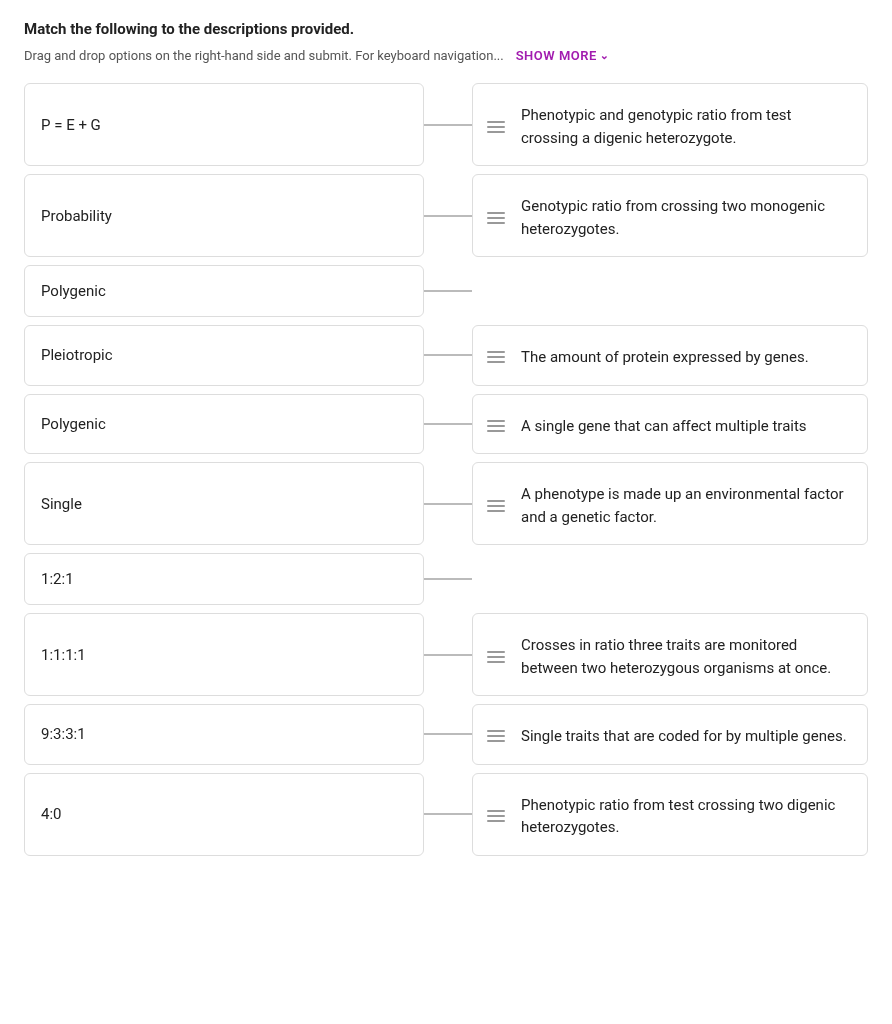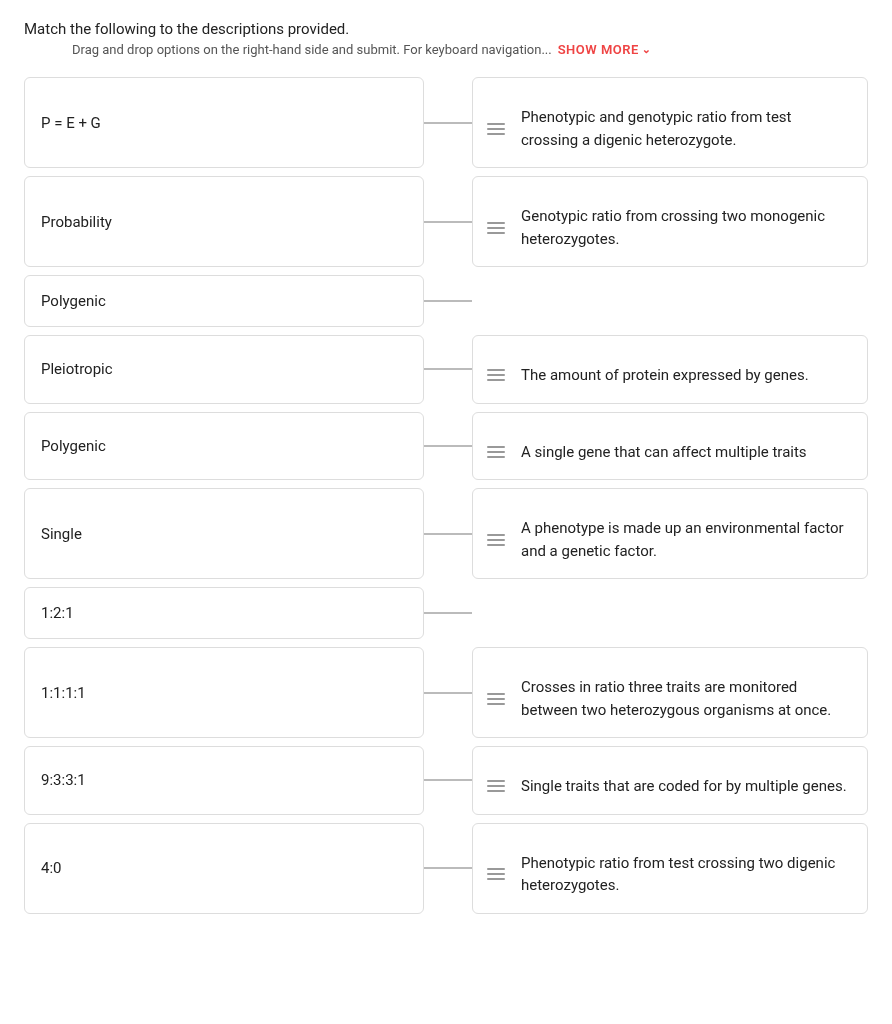--- a/index.html
+++ b/index.html
@@ -12,35 +12,35 @@
       font-family: -apple-system, BlinkMacSystemFont, 'Segoe UI', Roboto, sans-serif;
       background: #fff;
       color: #333;
       padding: 20px 24px;
       font-size: 15px;
     }
 
     .instructions {
       font-size: 15px;
       color: #222;
-      margin-bottom: 4px;
+      margin-bottom: 10px;
+      font-weight: bold;
     }
 
     .drag-note {
       font-size: 13px;
       color: #555;
       margin-bottom: 20px;
       display: flex;
       align-items: center;
-      gap: 6px;
-      margin-left: 48px;
+      gap: 12px;
     }
 
     .show-more {
-      color: #ef4444;
+      color: #a21caf;
       font-weight: 600;
       font-size: 13px;
       cursor: pointer;
       display: inline-flex;
       align-items: center;
       gap: 3px;
       text-transform: uppercase;
       letter-spacing: 0.5px;
     }
 
@@ -85,21 +85,21 @@
       width: 100%;
       height: 2px;
       background: #bbb;
       position: absolute;
     }
 
     .right-card {
       flex: 1;
       border: 1px solid #ddd;
       border-radius: 6px;
-      padding: 28px 16px 16px 10px;
+      padding: 20px 16px 16px 10px;
       display: flex;
       align-items: center;
       background: #fff;
       font-size: 15px;
       color: #222;
       gap: 12px;
     }
 
     .drag-handle {
       display: flex;

